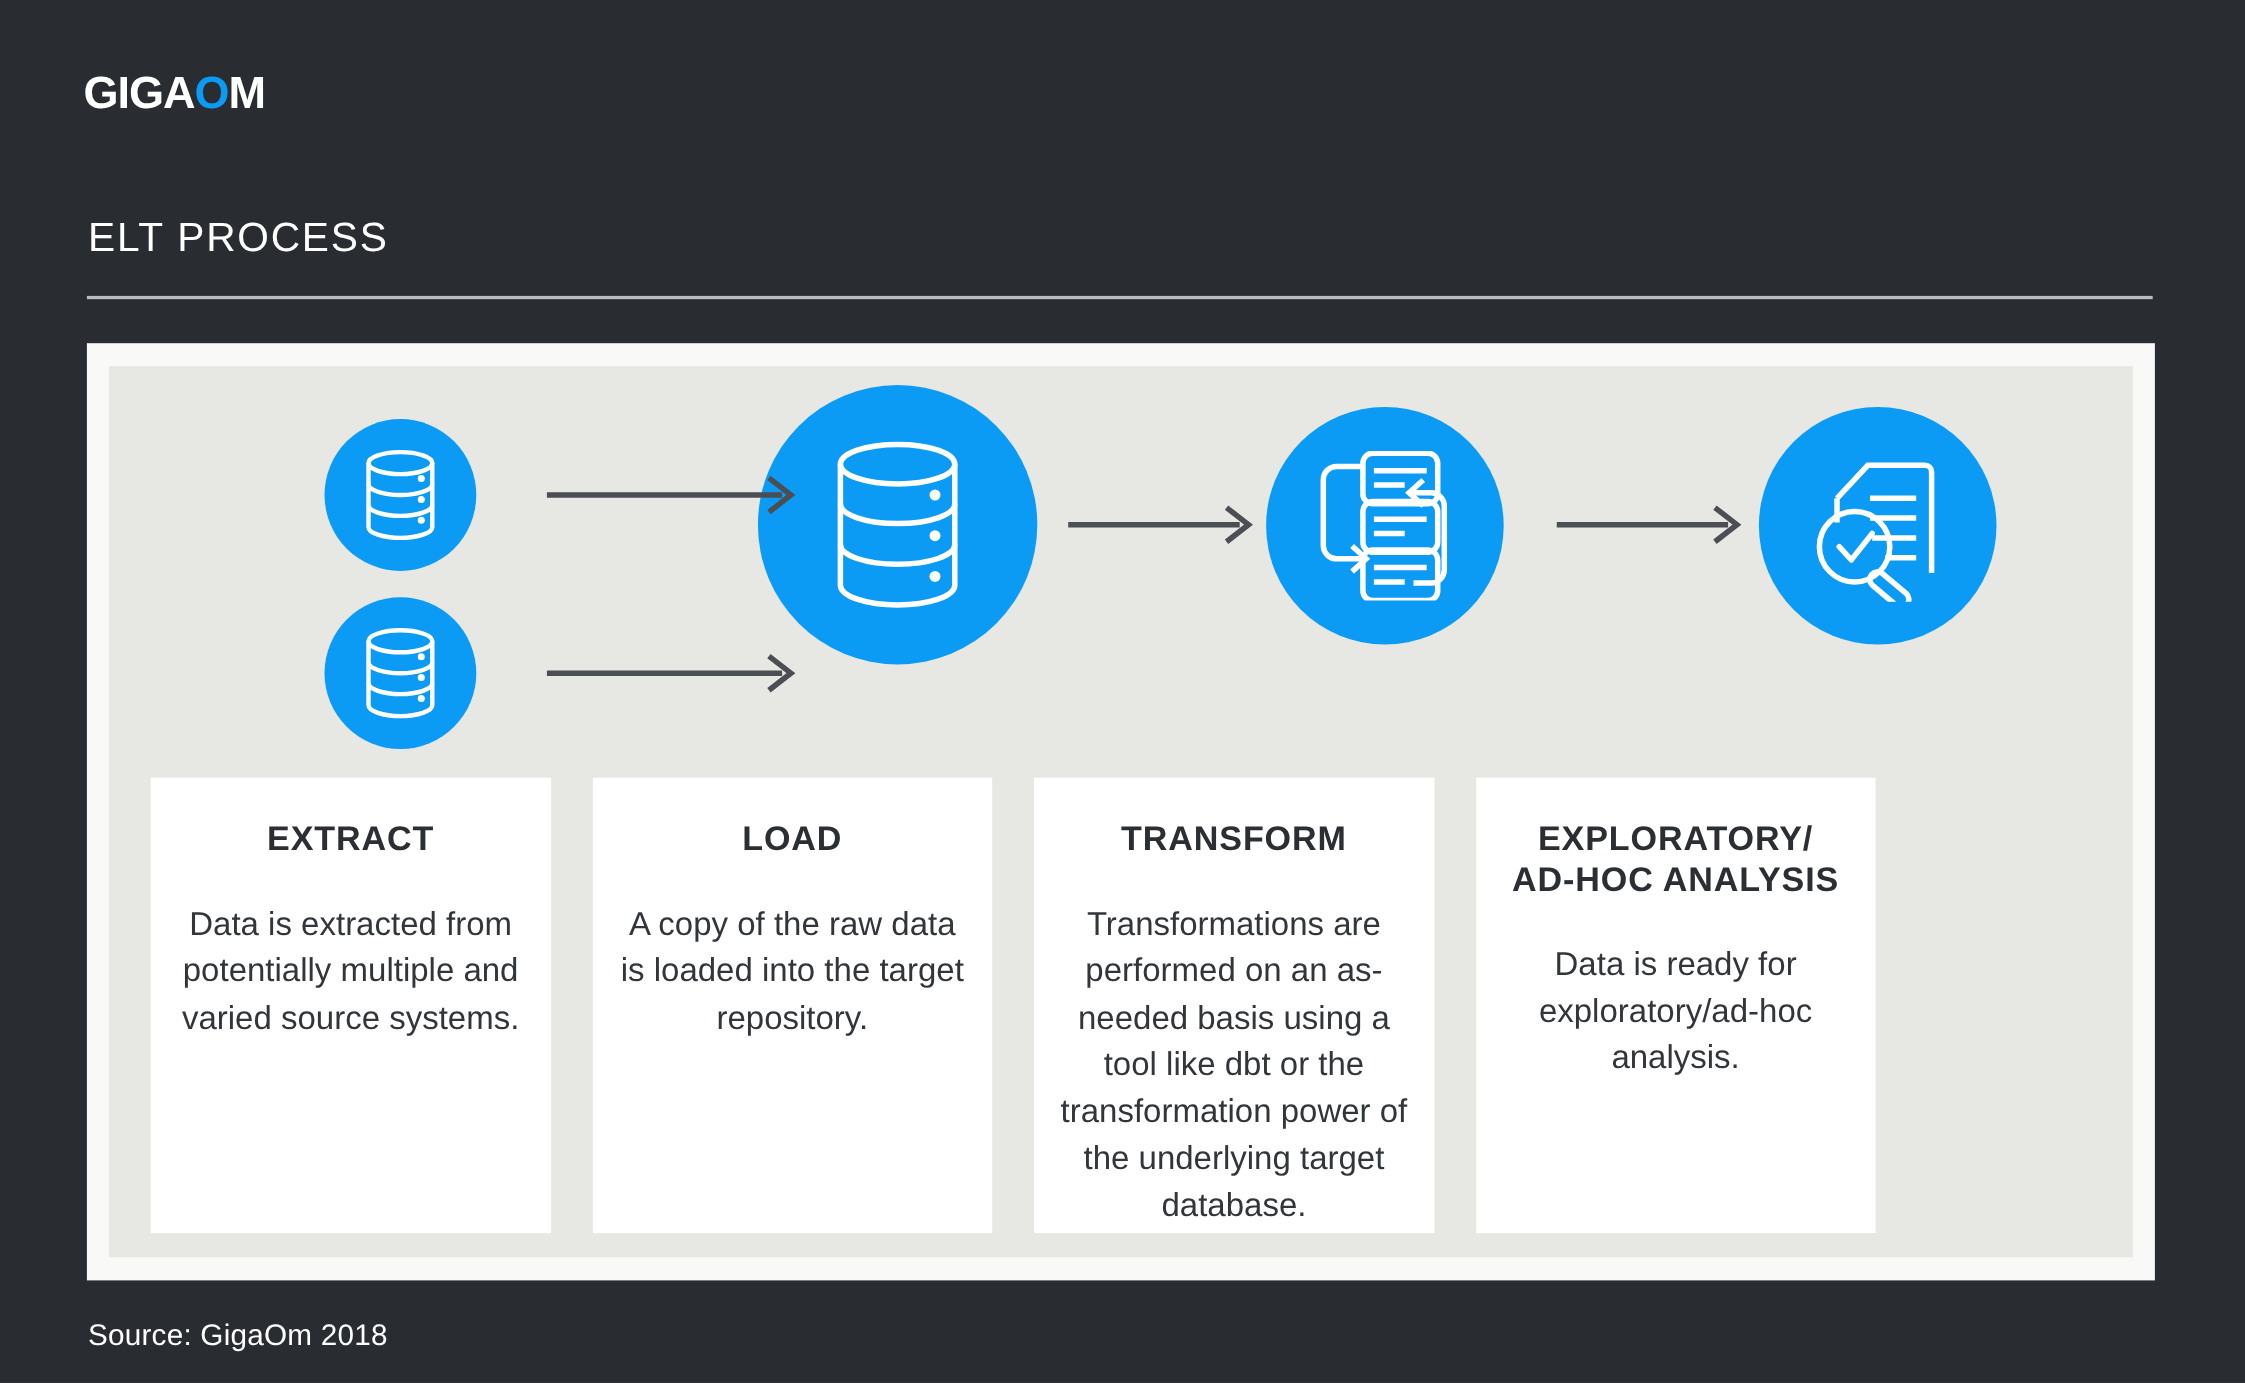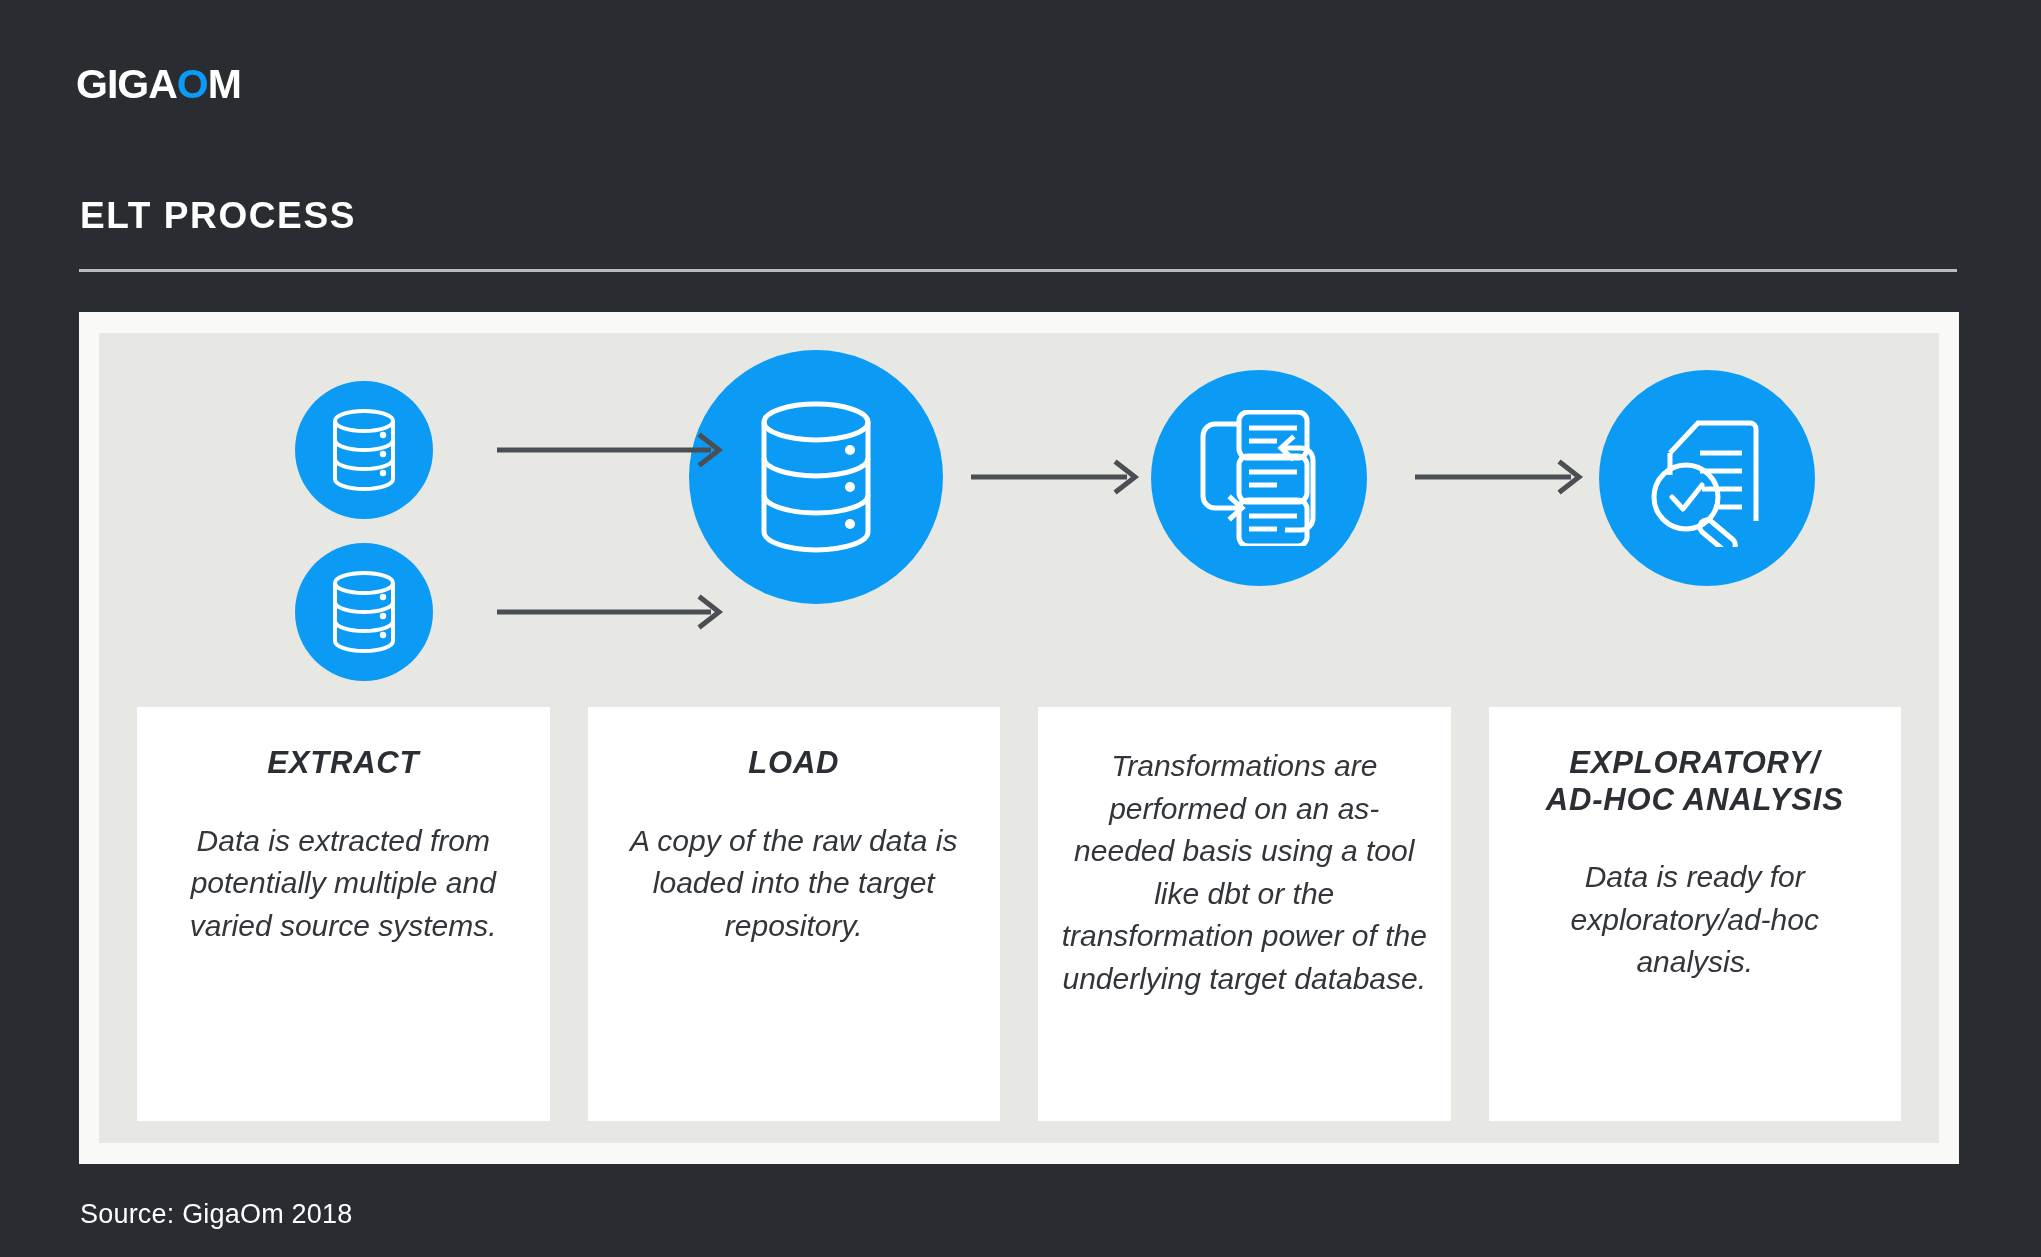--- a/index.html
+++ b/index.html
@@ -25,21 +25,21 @@
     color: #FFFFFF;
     line-height: 1;
     font-family: "Liberation Sans", sans-serif;
   }
   .logo .accent { color: #0B9BF5; }
 
   .page-title {
     position: absolute;
     left: 80px; top: 195px;
     font-size: 37px;
-    font-weight: 700;
+    font-weight: 400;
     letter-spacing: 1.6px;
     color: #FFFFFF;
   }
   .title-rule {
     position: absolute;
     left: 79px; top: 269px;
     width: 1878px; height: 3px;
     background: #B8BBBF;
   }
 
@@ -83,24 +83,23 @@
   .arrow { position: absolute; }
   .a1 { left: 398px; top: 99px;  width: 228px; height: 36px; }
   .a2 { left: 398px; top: 261px; width: 228px; height: 36px; }
   .a3 { left: 872px; top: 126px; width: 170px; height: 36px; }
   .a4 { left: 1316px; top: 126px; width: 170px; height: 36px; }
 
   
   .cards {
     position: absolute;
     left: 38px; top: 374px;
-    width: 1764px; height: 414px;
+    width: 1568px; height: 414px;
     display: flex;
     gap: 38px;
-    font-style: italic;
   }
   .card {
     flex: 1 1 0;
     background: #FFFFFF;
     padding: 38px 22px 20px 22px;
     text-align: center;
   }
   .card-title {
     font-size: 31px;
     font-weight: 700;
@@ -258,20 +257,21 @@
           <div class="card-title">EXTRACT</div>
           <div class="card-body">Data is extracted from potentially multiple and varied source systems.</div>
         </div>
 
         <div class="card">
           <div class="card-title">LOAD</div>
           <div class="card-body">A copy of the raw data is loaded into the target repository.</div>
         </div>
 
         <div class="card">
+          <div class="card-title">TRANSFORM</div>
           <div class="card-body">Transformations are performed on an as-needed basis using a tool like dbt or the transformation power of the underlying target database.</div>
         </div>
 
         <div class="card">
           <div class="card-title two-line" style="white-space:pre-line;">EXPLORATORY/
 AD-HOC ANALYSIS</div>
           <div class="card-body">Data is ready for exploratory/ad-hoc analysis.</div>
         </div>
 
       </div>

